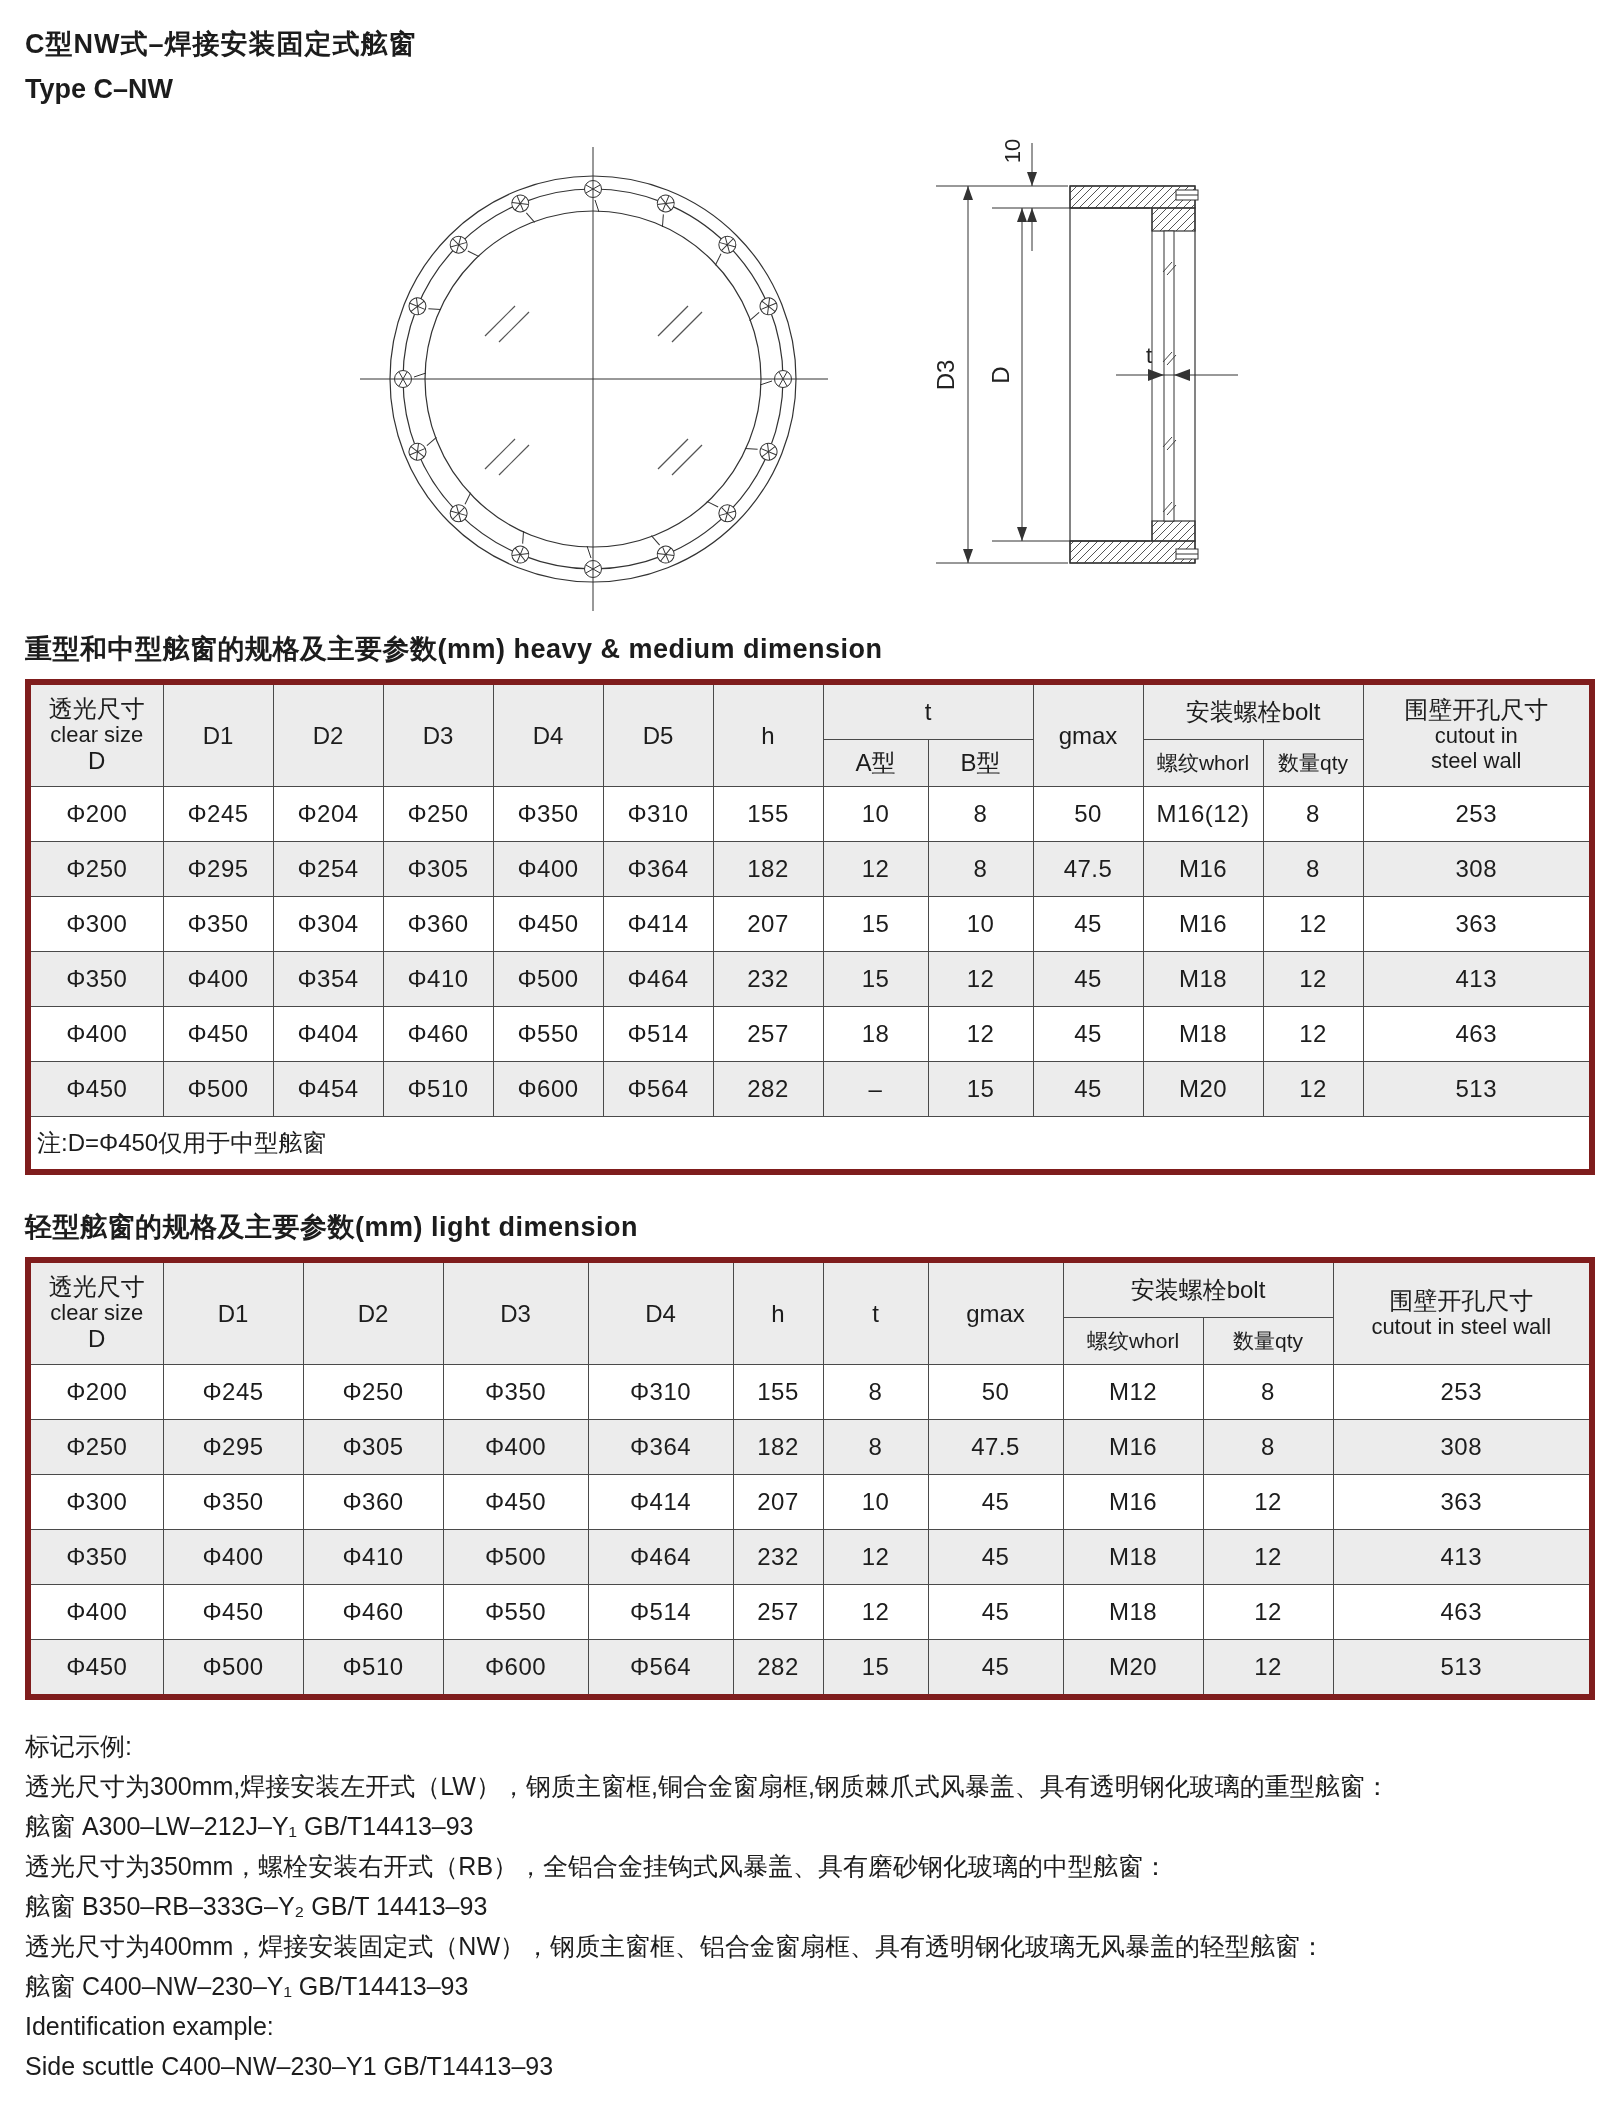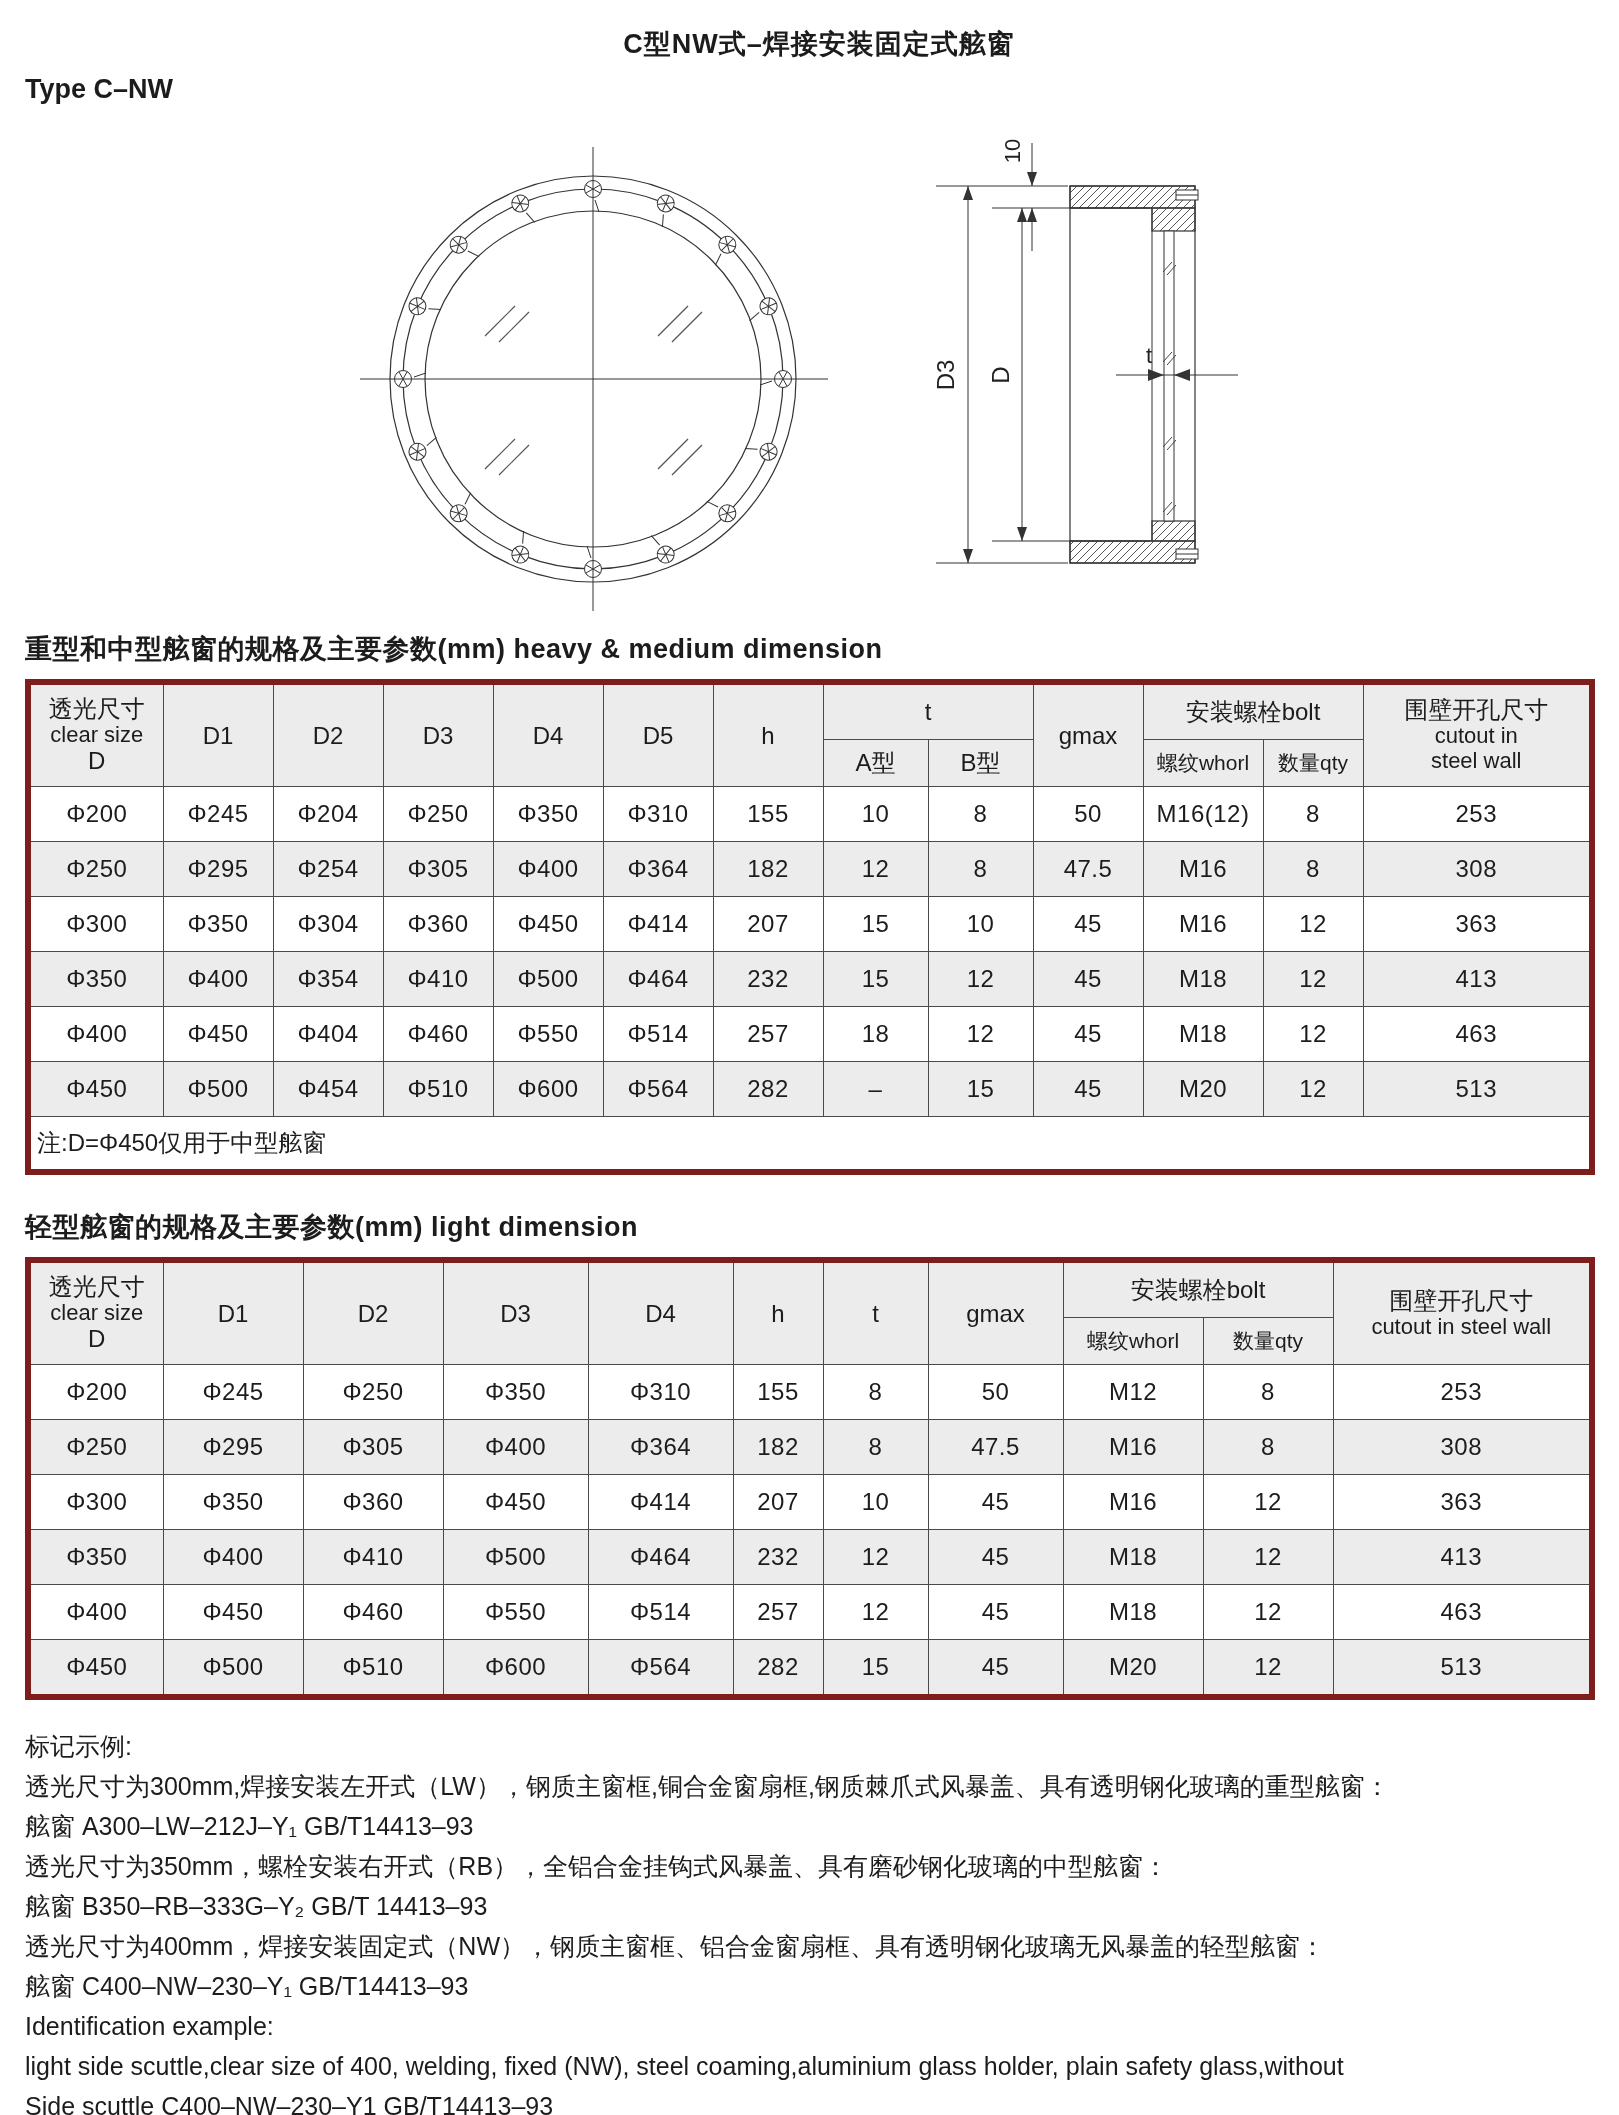--- a/index.html
+++ b/index.html
@@ -1,20 +1,20 @@
 <!DOCTYPE html>
 <html><head>
 <meta charset="utf-8">
 <style>
   html,body{margin:0;padding:0;background:#ffffff;}
   .page{
     width:1619px;height:2115px;background:#fff;position:relative;overflow:hidden;
     font-family:"Liberation Sans","DejaVu Sans",sans-serif;color:#1c1c1c;
   }
-  .title{margin:26px 6px 0 25px;font-size:27px;font-weight:700;letter-spacing:1px;text-align:center;}
+  .title{margin:26px 6px 0 25px;font-size:27px;font-weight:700;letter-spacing:1px;}
   .subtitle{margin:12px 0 0 25px;font-size:27px;font-weight:700;}
   .drawing-band{position:relative;height:500px;}
   .drawing-band svg{position:absolute;left:280px;top:6px;}
   svg text{font-family:"Liberation Sans","DejaVu Sans",sans-serif;fill:#222;}
   .sec-heading{margin:26px 0 12px 25px;font-size:27px;font-weight:700;letter-spacing:0.5px;}
   table{border-collapse:collapse;margin-left:25px;width:1570px;table-layout:fixed;border:6px solid #7f1d1d;}
   th,td{border:1px solid #4a4a4a;text-align:center;font-weight:400;padding:2px;overflow:hidden;}
   thead th{background:#ececec;font-size:24px;line-height:1.15;}
   thead tr.h1 th{height:50px;}
   thead tr.h2 th{height:42px;}
@@ -408,17 +408,16 @@
 
   <div class="examples">
     <p>标记示例:</p>
     <p>透光尺寸为300mm,焊接安装左开式（LW），钢质主窗框,铜合金窗扇框,钢质棘爪式风暴盖、具有透明钢化玻璃的重型舷窗：</p>
     <p>舷窗 A300–LW–212J–Y₁ GB/T14413–93</p>
     <p>透光尺寸为350mm，螺栓安装右开式（RB），全铝合金挂钩式风暴盖、具有磨砂钢化玻璃的中型舷窗：</p>
     <p>舷窗 B350–RB–333G–Y₂ GB/T 14413–93</p>
     <p>透光尺寸为400mm，焊接安装固定式（NW），钢质主窗框、铝合金窗扇框、具有透明钢化玻璃无风暴盖的轻型舷窗：</p>
     <p>舷窗 C400–NW–230–Y₁ GB/T14413–93</p>
     <p>Identification example:</p>
-    <p>light side scuttle,clear size of 400, welding, fixed (NW), steel coaming,aluminium glass holder, plain safety glass,without</p>
     <p>Side scuttle C400–NW–230–Y1 GB/T14413–93</p>
   </div>
 
 </div>
 
 </body></html>

